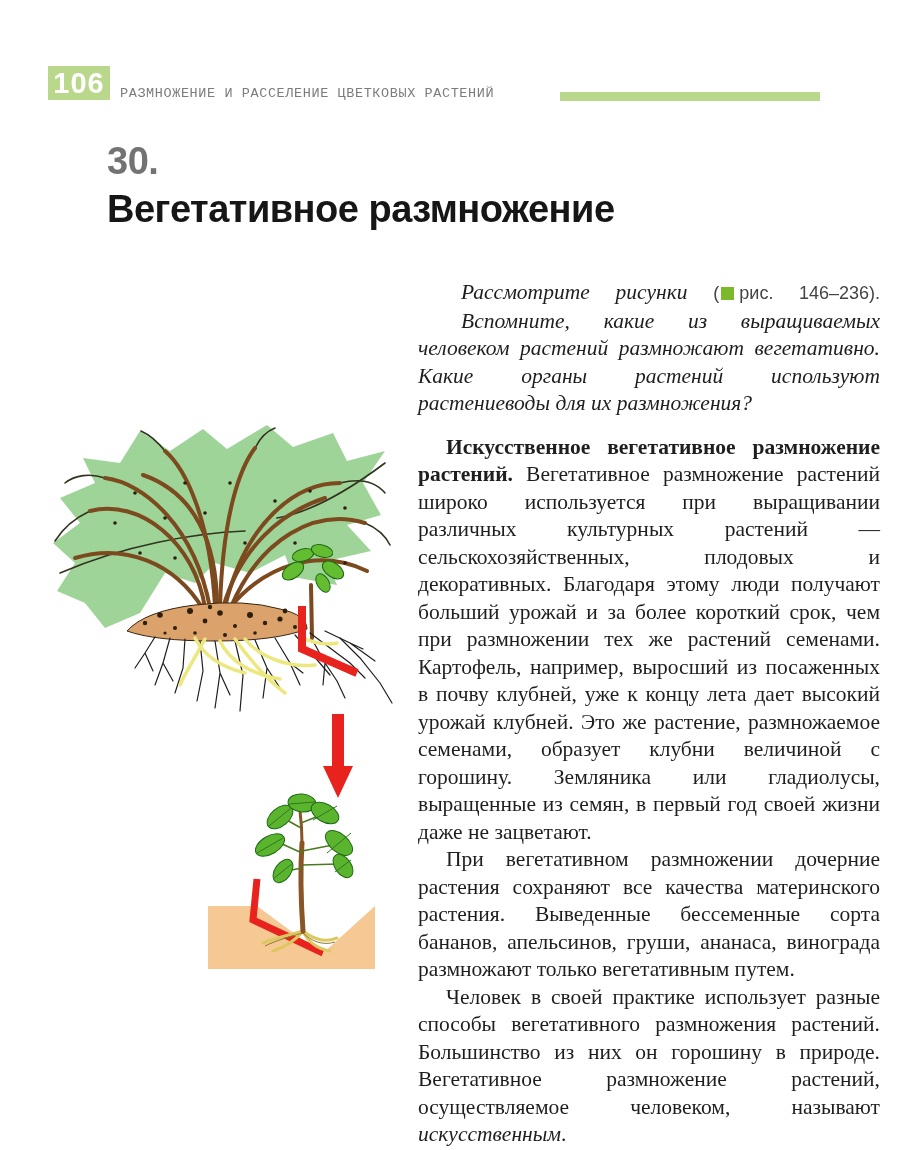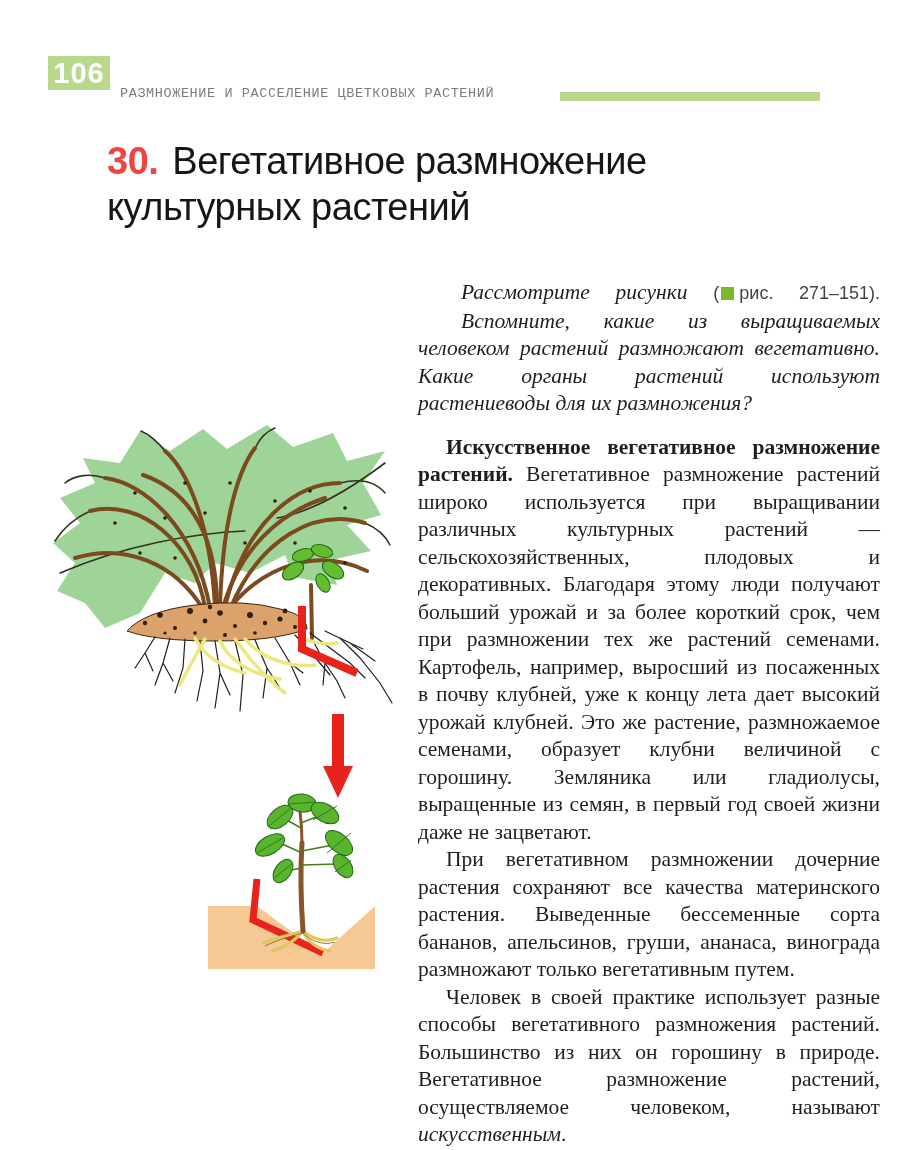--- a/index.html
+++ b/index.html
@@ -3,41 +3,41 @@
 <meta charset="utf-8">
 <style>
   * { margin:0; padding:0; box-sizing:border-box; }
   html,body { background:#ffffff; }
   .page {
     position:relative; width:910px; height:1150px; background:#ffffff;
     font-family:"Liberation Serif", serif; overflow:hidden;
   }
   
   .pagenum-block {
-    position:absolute; left:48px; top:56px; width:62px; height:34px;
+    position:absolute; left:48px; top:66px; width:62px; height:34px;
     background:#b9d88b; color:#ffffff;
     font-family:"Liberation Sans", sans-serif; font-weight:bold; font-size:29px;
     text-align:center; line-height:34px; letter-spacing:1px;
   }
   .running-head {
     position:absolute; left:120px; top:86px; width:420px;
     font-family:Liberation Mono, monospace; font-size:13.5px; color:#7c7c7c;
     letter-spacing:0.6px;
   }
   .header-bar {
     position:absolute; left:560px; top:92px; width:260px; height:9px; background:#b9d88b;
   }
   
   .heading {
     position:absolute; left:107px; top:138px; width:720px;
     font-family:"Liberation Sans", sans-serif; font-weight:bold;
     font-size:38px; line-height:46px; letter-spacing:-0.5px;
   }
-  .heading .num { color:#ef4444; float:left; margin-right:14px; }
-  .heading h1 { font-size:38px; line-height:46px; color:#161616; font-weight:normal; }
+  .heading .num { color:#737373; float:left; margin-right:14px; }
+  .heading h1 { font-size:38px; line-height:46px; color:#161616; font-weight:bold;margin-top:48px; }
   
   .text-col {
     position:absolute; left:418px; top:279px; width:462px;
     font-size:21.5px; line-height:27.5px; color:#1e1e1e; text-align:justify;
   }
   .intro { font-style:italic; margin-bottom:16px; }
   .intro i { font-style:italic;margin-left:43px; }
   .figref {
     font-style:normal; font-family:"Liberation Sans", sans-serif;
     font-size:18px; color:#444444; white-space:nowrap;
@@ -63,21 +63,21 @@
 <div class="page">
 
   <div class="pagenum-block">
     <span>106</span>
   </div>
   <div class="running-head">РАЗМНОЖЕНИЕ И РАССЕЛЕНИЕ ЦВЕТКОВЫХ РАСТЕНИЙ</div>
   <div class="header-bar"></div>
 
   <div class="heading">
     <span class="num">30.</span>
-    <h1><span>Вегетативное размножение</span><br><span>культурных растений</span></h1>
+    <h1><span>Вегетативное размножение</span><br></h1>
   </div>
 
   <svg class="figure-art" viewBox="0 0 375 575" xmlns="http://www.w3.org/2000/svg">
 
     <g>
       <polygon fill="#9fd498" points="95,8 125,28 158,6 182,26 222,2 248,24 288,10 302,38 340,28 318,60 336,92 302,102 326,128 282,138 292,162 248,154 240,132 205,150 170,140 150,160 120,150 95,190 60,205 40,180 12,168 30,140 8,120 35,100 15,75 50,60 38,35 75,40"></polygon>
     </g>
 
     <g fill="none" stroke="#33331f" stroke-width="1.6" stroke-linecap="round">
       <path d="M45,88 C30,95 18,105 10,118"></path>
@@ -221,21 +221,21 @@
         <path d="M268,397 L292,383"></path>
           <path d="M282,430 L306,410"></path>
           <path d="M290,449 L306,437"></path>
         <path d="M228,456 L248,440"></path>
       </g>
     </g>
   </svg>
 
 
   <div class="text-col">
-    <p class="intro"><i>Рассмотрите рисунки</i> <span class="figref"><span>(</span><span class="sq"></span><span>рис. 271–151</span><span>).</span></span> <i>Вспомните, какие из выращиваемых человеком растений размножают вегетативно. Какие органы растений используют растениеводы для их размножения?</i></p>
+    <p class="intro"><i>Рассмотрите рисунки</i> <span class="figref"><span>(</span><span class="sq"></span><span>рис. 146–236</span><span>).</span></span> <i>Вспомните, какие из выращиваемых человеком растений размножают вегетативно. Какие органы растений используют растениеводы для их размножения?</i></p>
 
     <p class="body"><b>Искусственное вегетативное размножение растений.</b> <span>Вегетативное размножение растений широко используется при выращивании различных культурных растений — сельскохозяйственных, плодовых и декоративных. Благодаря этому люди получают больший урожай и за более короткий срок, чем при размножении тех же растений семенами. Картофель, например, выросший из посаженных в почву клубней, уже к концу лета дает высокий урожай клубней. Это же растение, размножаемое семенами, образует клубни величиной с горошину. Земляника или гладиолусы, выращенные из семян, в первый год своей жизни даже не зацветают.</span></p>
 
     <p class="body"><span>При вегетативном размножении дочерние растения сохраняют все качества материнского растения. Выведенные бессеменные сорта бананов, апельсинов, груши, ананаса, винограда размножают только вегетативным путем.</span></p>
 
     <p class="body"><span>Человек в своей практике использует разные способы вегетативного размножения растений. Большинство из них он горошину в природе. Вегетативное размножение растений, осуществляемое человеком, называют </span><i>искусственным</i><span>.</span></p>
   </div>
 
 </div>
 

